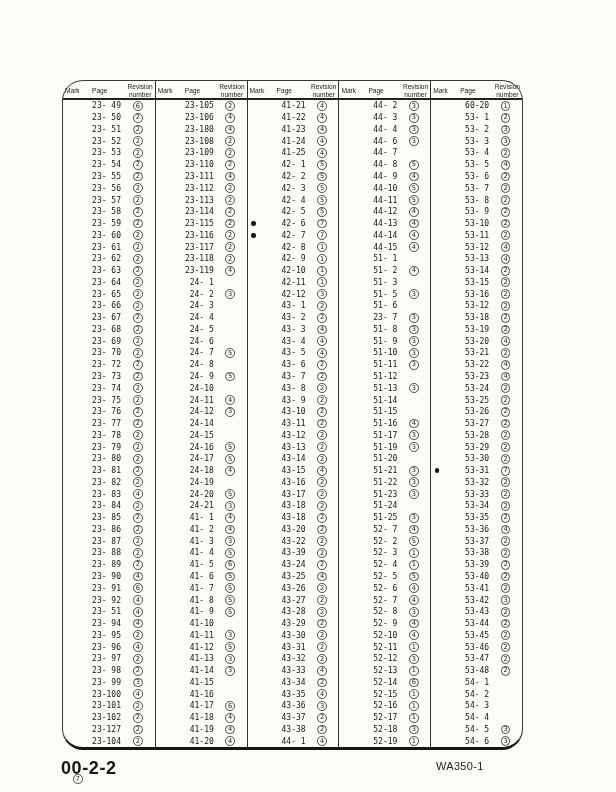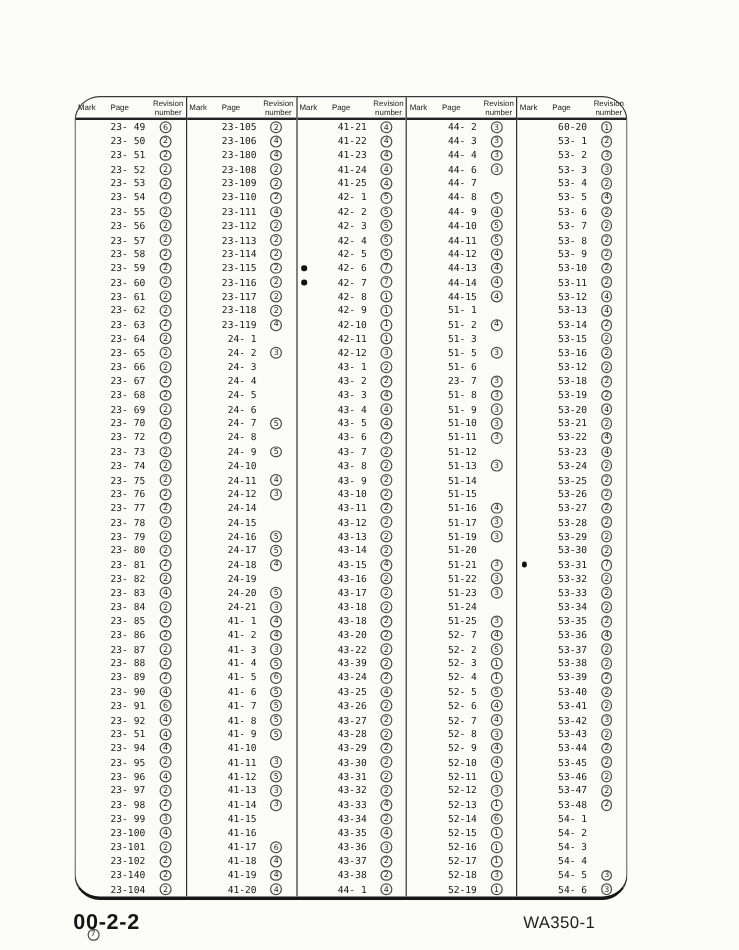--- a/index.html
+++ b/index.html
@@ -54,21 +54,21 @@
     font-size:18px;letter-spacing:0.6px;color:#141414;font-weight:600;
   }
   .footer-left-sub{
     position:absolute;left:73px;top:774px;
     width:9.5px;height:9.5px;border:1px solid #4a4a4a;border-radius:50%;
     display:flex;align-items:center;justify-content:center;
     font-size:6.6px;color:#222;box-sizing:border-box;
   }
   .footer-right{
     position:absolute;left:436px;top:760px;
-    font-size:14px;letter-spacing:0.3px;color:#222;
+    font-size:11px;letter-spacing:0.3px;color:#222;
   }
 </style>
 </head>
 <body>
 
 <div class="sheet">
 
   <div class="revtable">
       <div class="group">
         <div class="ghead">
@@ -446,21 +446,21 @@
           </div>
           <div class="row">
             <span class="c-mark"></span>
             <span class="c-page">23-102</span>
             <span class="c-rev">
               <span class="circ">2</span>
             </span>
           </div>
           <div class="row">
             <span class="c-mark"></span>
-            <span class="c-page">23-140</span>
+            <span class="c-page">23-127</span>
             <span class="c-rev">
               <span class="circ">2</span>
             </span>
           </div>
           <div class="row">
             <span class="c-mark"></span>
             <span class="c-page">23-104</span>
             <span class="c-rev">
               <span class="circ">2</span>
             </span>

